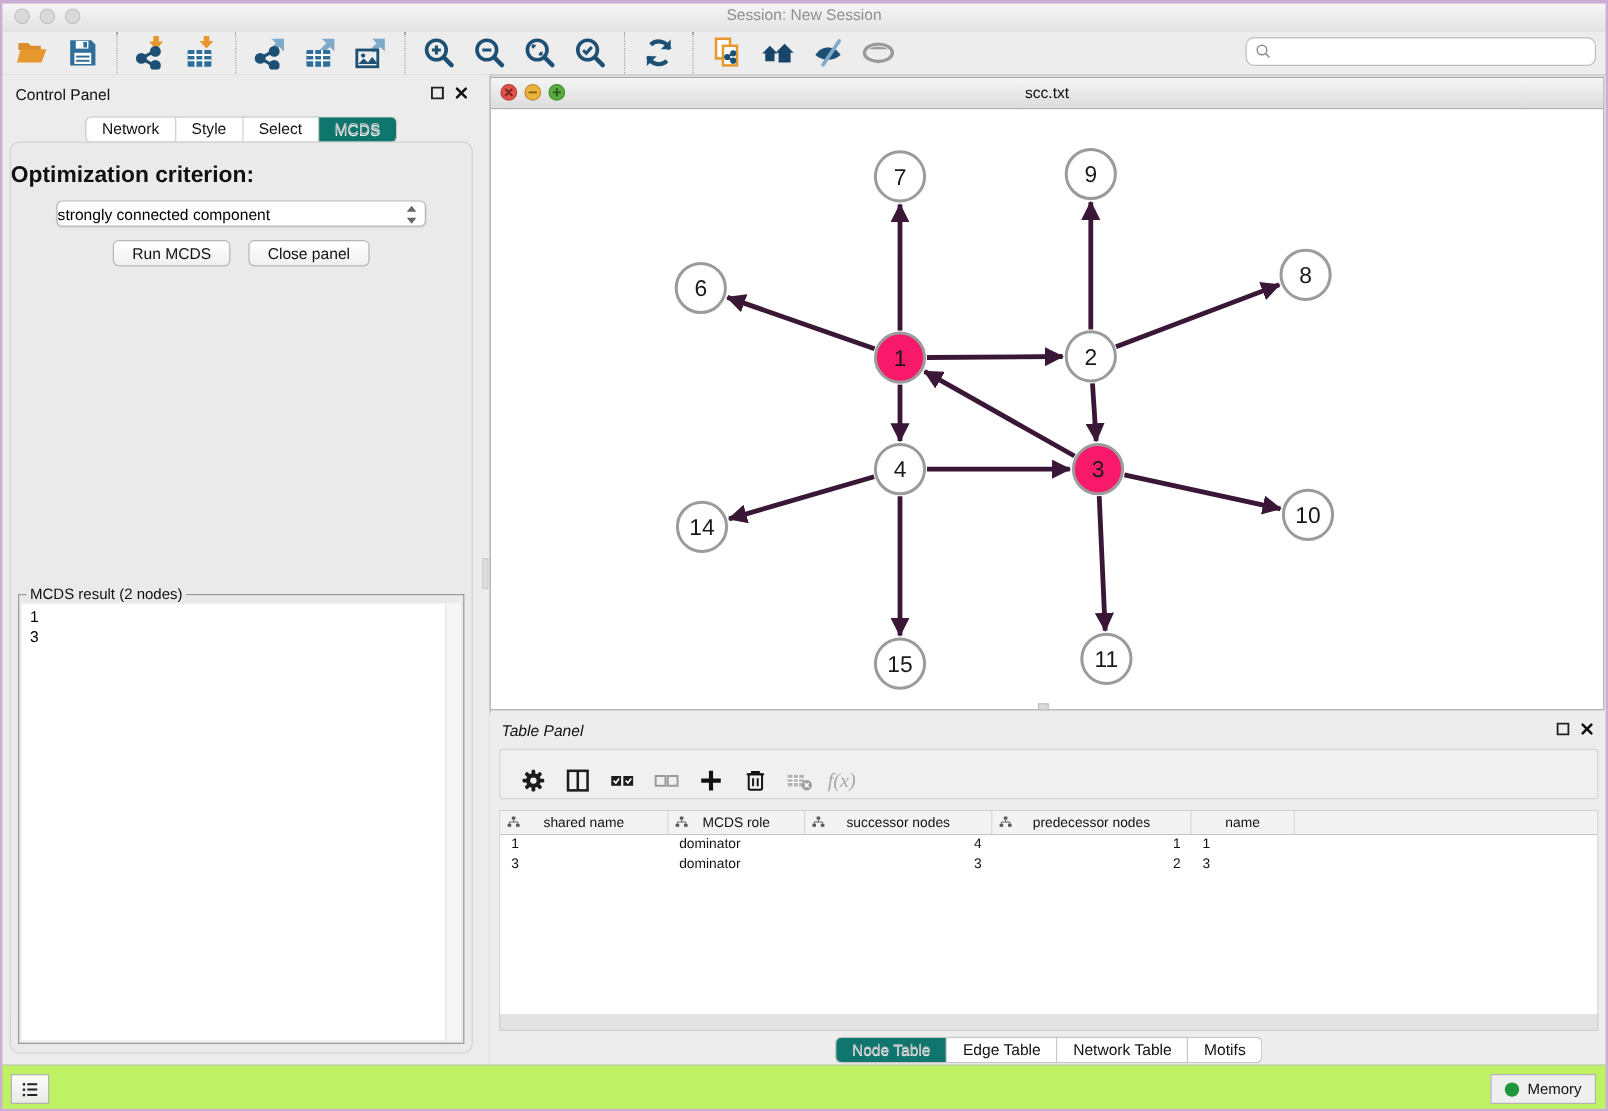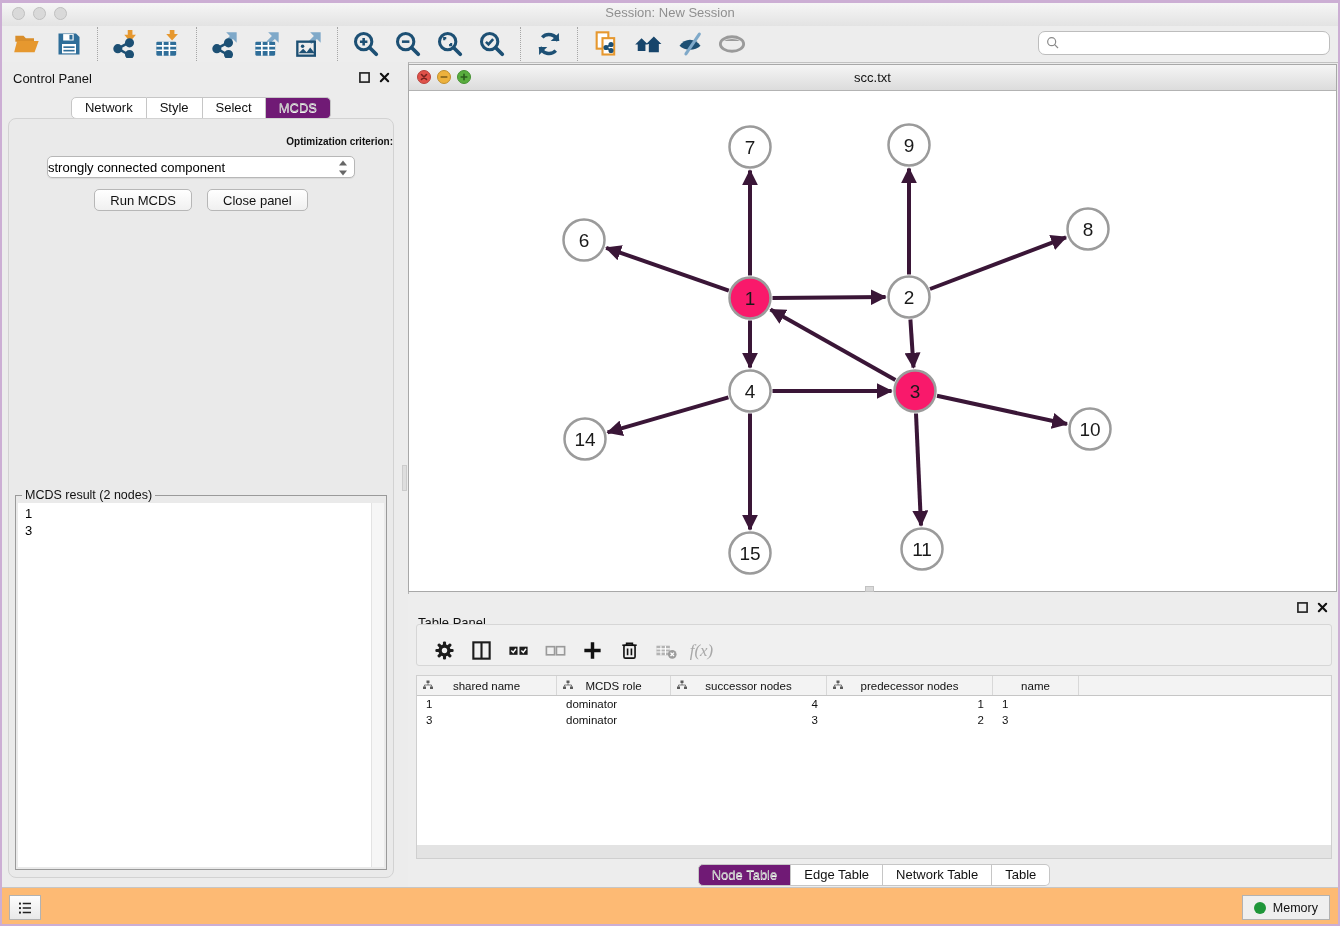--- a/index.html
+++ b/index.html
@@ -35,24 +35,24 @@
   .cp-header{position:relative;height:34px;}
   .panel-title{position:absolute;left:13px;top:9px;font-size:13px;color:#111;}
   .panel-controls{position:absolute;right:12px;top:10px;display:flex;gap:9px;align-items:center;}
   .panel-controls svg{width:11px;height:11px;display:block;}
   .tabs-row{display:flex;justify-content:center;}
   .cp-tabs{position:absolute;left:0;right:0;top:35px;}
   .tab{height:20px;line-height:20px;padding:0 13px;font-size:13px;background:#fff;color:#111;
        border:1px solid #c6c6c6;border-left:none;cursor:default;white-space:nowrap;}
   .tab:first-child{border-left:1px solid #c6c6c6;border-radius:5px 0 0 5px;}
   .tab:last-child{border-radius:0 5px 5px 0;}
-  .tab.selected{background:#701a75;color:#c0c0c0;text-shadow:0 1px 0 #f4f4f4;}
+  .tab.selected{background:#0f766e;color:#c0c0c0;text-shadow:0 1px 0 #f4f4f4;}
   .cp-body{position:absolute;left:8px;right:8px;top:56px;bottom:10px;background:#eaeaea;
            border:1px solid #d2d2d2;border-radius:8px;}
-  .opt-label{text-align:right;margin-top:17px;font-size:10px;font-weight:700;color:#111;}
+  .opt-label{text-align:left;margin-top:17px;font-size:19px;font-weight:700;color:#111;}
   .dropdown{margin:9px auto 0;width:308px;height:22px;background:#fff;border:1px solid #b7b7b7;
             border-radius:5px;position:relative;font-size:13px;line-height:22px;
             box-sizing:border-box;box-shadow:0 1px 1px rgba(0,0,0,.07);}
   .chevrons{position:absolute;right:5px;top:2px;width:12px;height:18px;}
   .btn-row{display:flex;justify-content:center;gap:15px;margin-top:11px;}
   .push-btn{height:22px;padding:0 15px;font-size:13px;background:linear-gradient(#ffffff,#f0f0f0);
             border:1px solid #b7b7b7;border-radius:5px;color:#111;font-family:inherit;}
   .result-group{position:absolute;left:6px;right:6px;top:376px;bottom:7px;border:1px solid #9a9a9a;background:#eaeaea;}
   .result-legend{position:absolute;top:-8px;left:6px;background:#eaeaea;padding:0 3px;font-size:12.5px;color:#111;}
   .result-text{position:absolute;left:2px;right:2px;top:7px;bottom:2px;background:#fff;
@@ -89,21 +89,21 @@
   .th{position:relative;font-size:11.5px;color:#111;display:flex;align-items:center;justify-content:center;
       border-right:1px solid #d8d8d8;box-sizing:border-box;}
   .th .hier{position:absolute;left:5px;top:3px;width:12px;height:12px;}
   .tbl-body{background:#fff;height:150px;}
   .tr{display:flex;height:16px;font-size:11.5px;color:#111;align-items:center;}
   .td{box-sizing:border-box;padding:0 9px;white-space:nowrap;overflow:hidden;}
   .scroll-strip{position:absolute;left:8px;right:8px;height:14px;background:#e3e3e3;border:1px solid #cfcfcf;border-top:none;box-sizing:border-box;}
   .tp-tabs{position:absolute;left:0;right:0;display:flex;justify-content:center;}
 
   
-  .statusbar{position:absolute;left:0;right:0;bottom:0;height:38px;background:#fdba74;border-top:1px solid #c6c6c6;}
+  .statusbar{position:absolute;left:0;right:0;bottom:0;height:38px;background:#bef264;border-top:1px solid #c6c6c6;}
   .sb-left-btn{position:absolute;left:9px;top:7px;width:32px;height:25px;background:linear-gradient(#fdfdfd,#e9e9e9);
                border:1px solid #b2b2b2;display:flex;align-items:center;justify-content:center;padding:0;}
   .sb-left-btn svg{width:18px;height:18px;}
   .memory-btn{position:absolute;right:10px;top:7px;height:25px;padding:0 11px;display:flex;align-items:center;gap:7px;
               background:#efefef;border:1px solid #b2b2b2;font-size:12.5px;color:#111;font-family:inherit;}
   .mem-dot{width:12px;height:12px;border-radius:50%;background:#1f9639;}
 </style>
 </head>
 <body>
 
@@ -409,21 +409,21 @@
     <circle cx="513" cy="458" r="20.5" fill="#ffffff" stroke="#9b9b9b" stroke-width="2.5"></circle>
     <text x="513" y="458" dy="0.36em" text-anchor="middle" font-size="19" fill="#1a1a1a" font-family="Liberation Sans,sans-serif">11</text>
         </g>
       </svg>
     </div>
   <div class="h-grip"></div>
 </div>
 
 <div class="table-panel">
   <div class="tp-header">
-    <span class="panel-title" style="left:10px;top:21px;">Table Panel</span>
+    <span class="panel-title" style="left:10px;top:7px;font-style:italic;">Table Panel</span>
     <span class="panel-controls" style="top:8px;">
       <svg viewBox="0 0 12 12">
           <rect x="1" y="1" width="10" height="10" fill="none" stroke="#222" stroke-width="1.8"></rect>
         </svg>
       <svg viewBox="0 0 12 12">
           <path d="M2 2l8 8M10 2l-8 8" stroke="#111" stroke-width="2.3" stroke-linecap="round"></path>
         </svg>
     </span>
   </div>
   <div class="tp-toolbar" id="table-toolbar">
@@ -549,21 +549,21 @@
           <div class="td" style="width: 166px; text-align: right;">2</div>
           <div class="td" style="width: 86px; text-align: left;">3</div>
         </div>
       </div>
   </div>
   <div class="scroll-strip" style="top:251px;"></div>
   <div class="tp-tabs tabs-row" id="tp-tabs" style="top:270px;">
       <div class="tab selected">Node Table</div>
       <div class="tab">Edge Table</div>
       <div class="tab">Network Table</div>
-      <div class="tab">Table</div>
+      <div class="tab">Motifs</div>
     </div>
 </div>
 
 <div class="statusbar">
   <button class="sb-left-btn">
     <svg viewBox="0 0 24 24">
       <g stroke="#222" stroke-width="2.2">
           <path d="M9 6h11M9 12h11M9 18h11"></path>
         </g>
       <g fill="#222">

